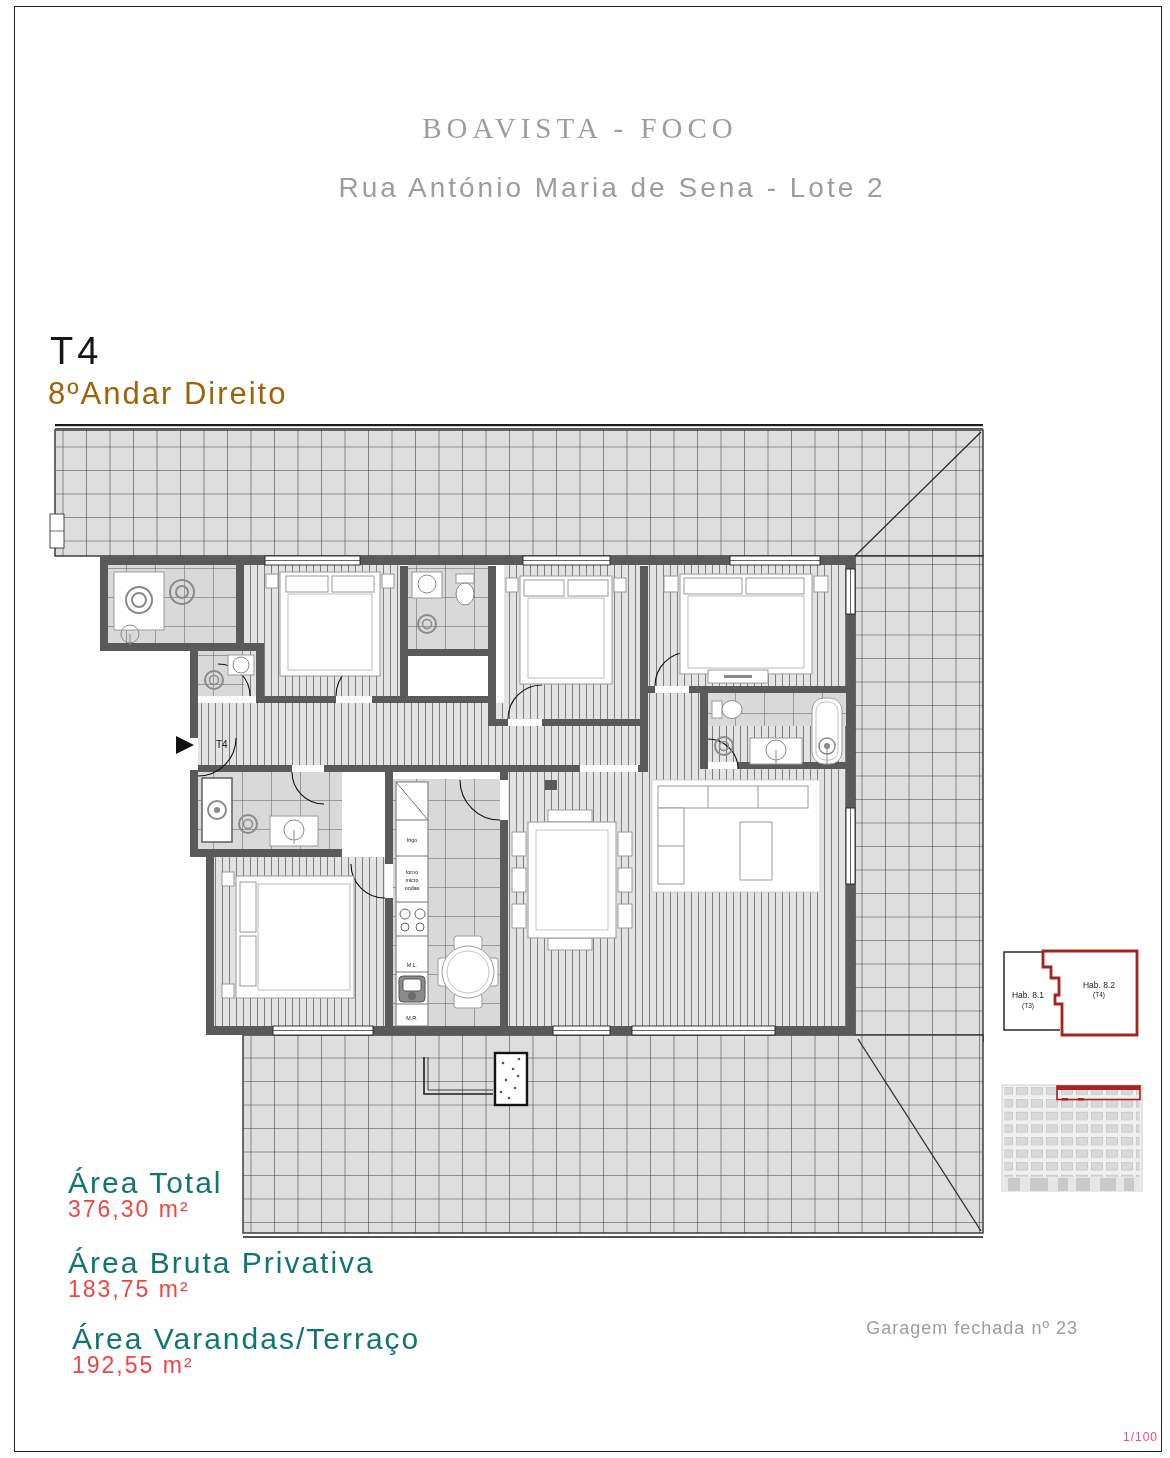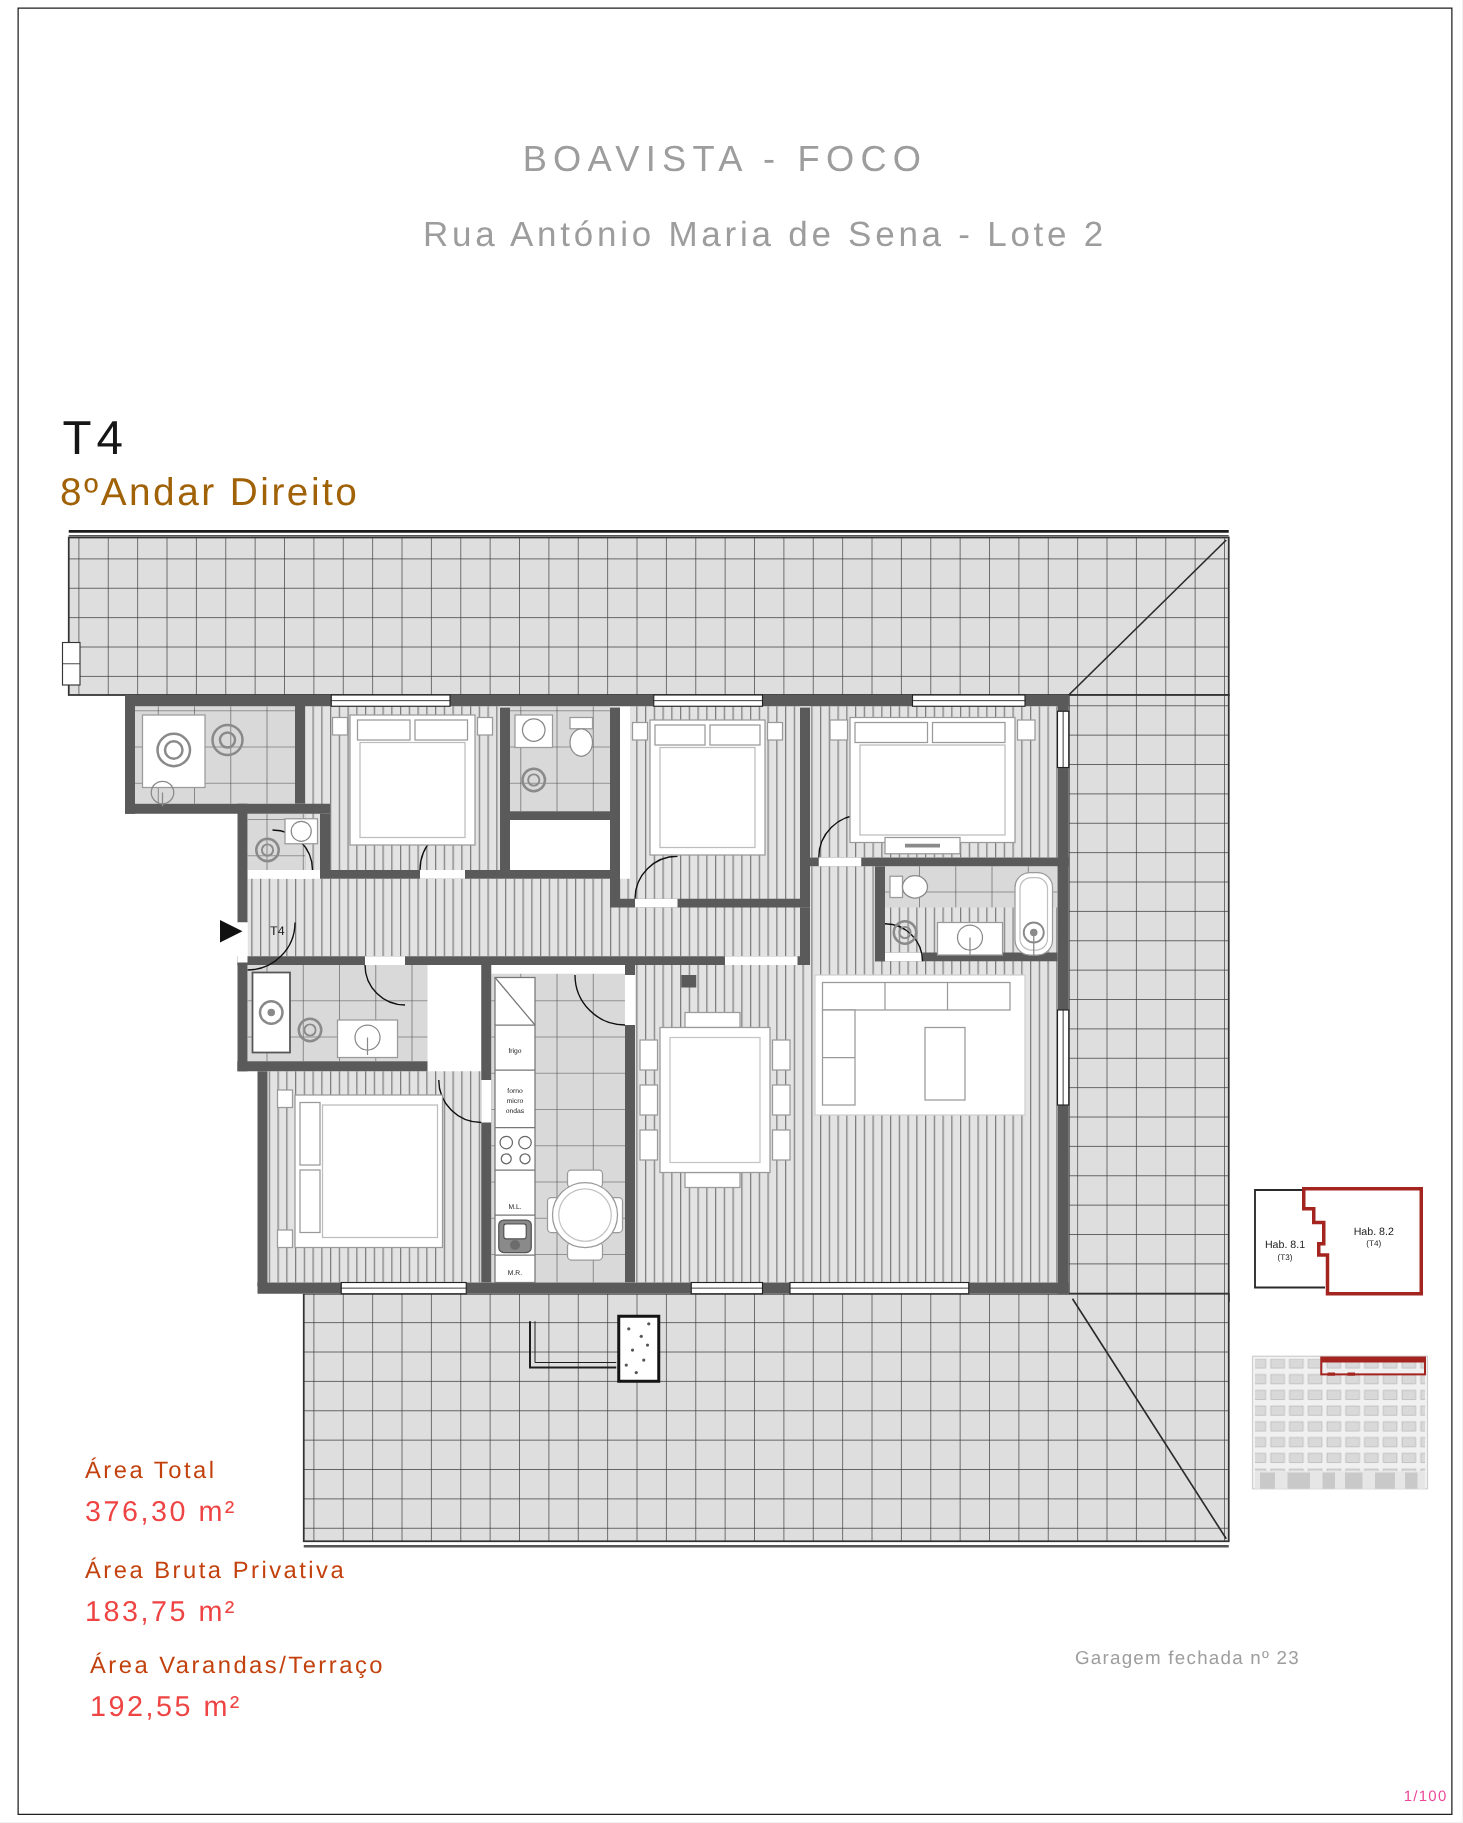--- a/index.html
+++ b/index.html
@@ -1,27 +1,27 @@
 <!DOCTYPE html>
 <html><head>
 <meta charset="utf-8">
 <style>
   html,body{margin:0;padding:0;background:#e8e8e8;}
   .page{position:relative;width:1170px;height:1458px;background:#ffffff;
         font-family:"Liberation Sans",sans-serif;overflow:hidden;margin:0 auto;}
   .frame{position:absolute;left:14px;top:6px;width:1148px;height:1446px;
          border:1.6px solid #1f1f1f;box-sizing:border-box;pointer-events:none;}
   .t{position:absolute;white-space:nowrap;}
-  .title{left:0;top:112px;width:1160px;text-align:center;font-size:29px;letter-spacing:5px;color:#9d9d9d;}
+  .title{left:0;top:112px;width:1160px;text-align:center;font-size:29px;letter-spacing:5px;color:#9d9d9d;font-family:Liberation Serif, serif;}
   .subtitle{left:0;top:172px;width:1160px;text-align:center;font-size:28px;letter-spacing:3px;color:#9d9d9d;margin-left:32px;}
   .unit-type{left:50px;top:330px;font-size:38px;letter-spacing:4px;color:#161616;}
   .unit-floor{left:48px;top:376px;font-size:31px;letter-spacing:2px;color:#a16207;}
-  .area-label{font-size:19px;letter-spacing:2px;color:#c2410c;}
+  .area-label{font-size:30px;letter-spacing:2px;color:#0f766e;}
   .area-value{font-size:23px;letter-spacing:2px;color:#ef4444;}
-  .garage{left:860px;top:1318px;width:218px;font-size:15px;letter-spacing:1px;color:#9d9d9d;}
+  .garage{left:860px;top:1318px;width:218px;text-align:right;font-size:18px;letter-spacing:1px;color:#9d9d9d;}
   .scale{left:1040px;top:1430px;width:118px;text-align:right;font-size:12px;letter-spacing:1px;color:#ec4899;}
   svg text{font-family:"Liberation Sans",sans-serif;}
 </style>
 </head>
 <body>
 
 <div class="page">
   <div class="frame"></div>
 
   <div class="t title">BOAVISTA - FOCO</div>

